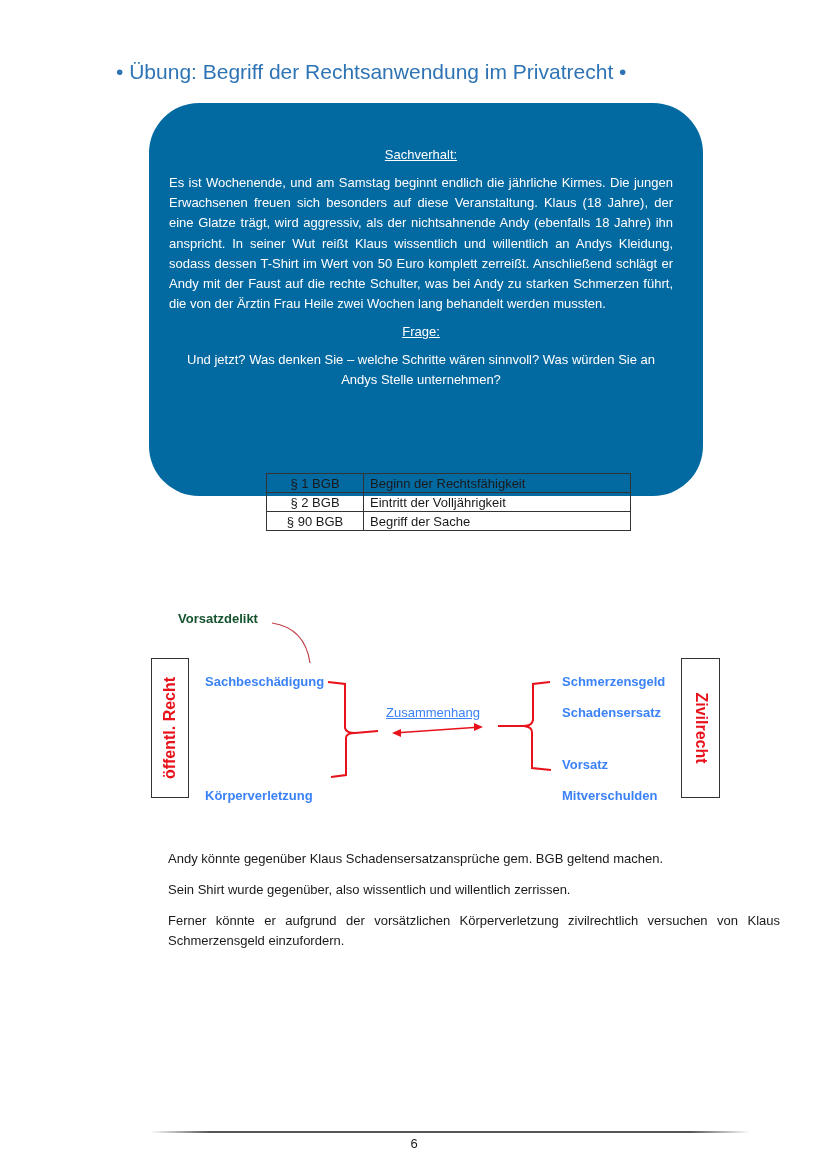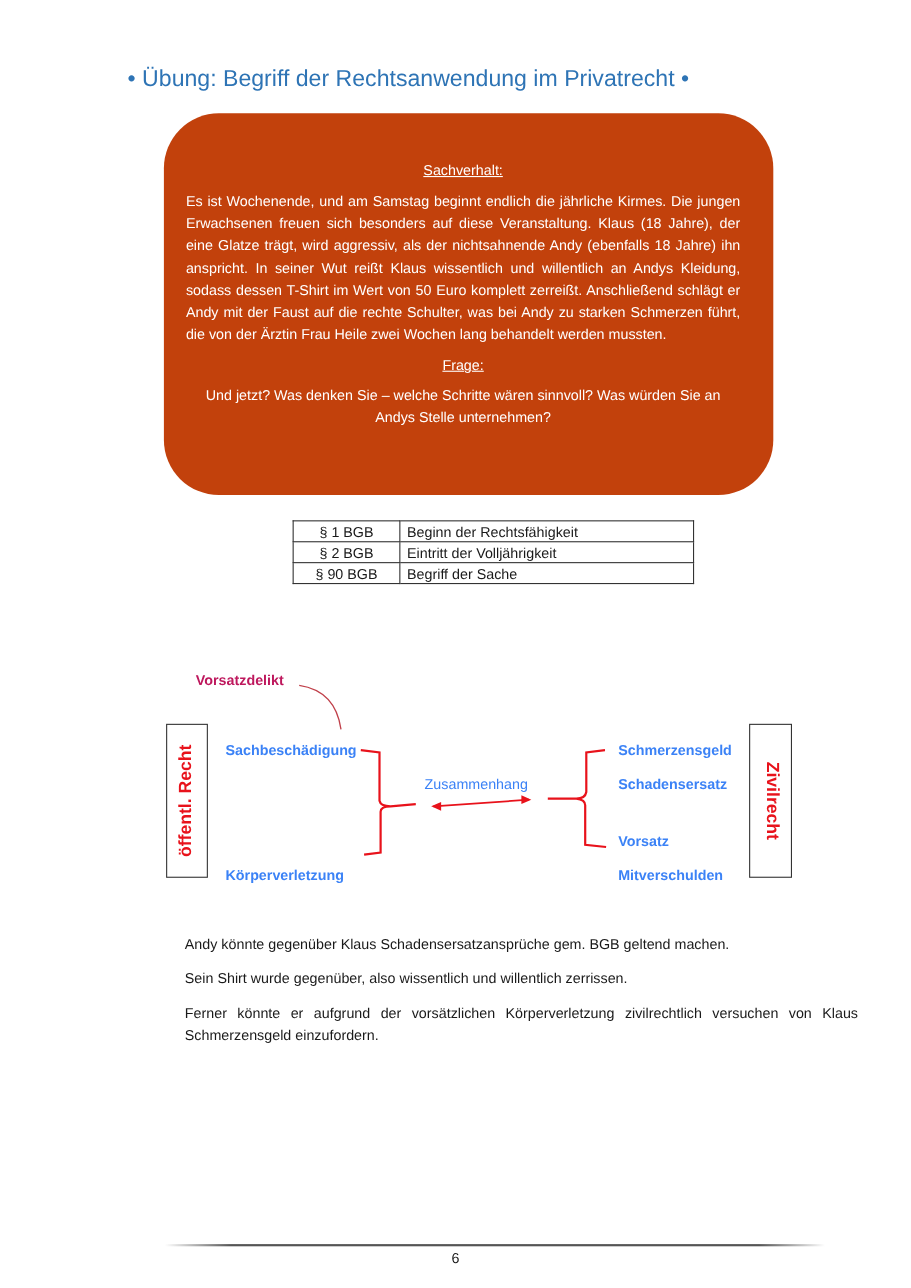--- a/index.html
+++ b/index.html
@@ -1,30 +1,30 @@
 <!DOCTYPE html>
 <html><head>
 <meta charset="utf-8">
 <style>
   html, body { margin: 0; padding: 0; background: #ffffff; }
   body { width: 828px; height: 1171px; position: relative; overflow: hidden;
          font-family: "Liberation Sans", sans-serif; color: #1a1a1a; }
   .title { position: absolute; left: 116px; top: 60px; font-size: 21px; color: #2e74b5; }
-  .box { position: absolute; left: 149px; top: 103px; width: 554px; height: 347px;
-         background: #c2410c; border-radius: 50px; color: #ffffff; box-sizing: border-box;
+  .box { position: absolute; left: 149px; top: 103px; width: 554px; height: 393px;
+         background: #0369a1; border-radius: 50px; color: #ffffff; box-sizing: border-box;
          padding: 42px 30px 0 20px; font-size: 13px; }
   .box .head { text-align: center; text-decoration: underline; margin-bottom: 8px; line-height: 20px; }
   .box .para { text-align: justify; line-height: 20.2px; margin: 0 0 8px 0; }
   .box .q { text-align: center; line-height: 20px; }
   table.law { position: absolute; left: 266px; top: 473px; border-collapse: collapse; font-size: 13px; }
   table.law td { border: 1px solid #333; padding: 0 6px; height: 18px; }
   table.law td.c1 { width: 84px; text-align: center; }
   table.law td.c2 { width: 254px; }
   .diagram-text { position: absolute; font-size: 13px; font-weight: bold; color: #3b82f6; }
-  .red { color: #be185d; }
+  .red { color: #14532d; }
   .vbox { position: absolute; border: 1.5px solid #333; box-sizing: border-box; }
   .vtext { position: absolute; left: 50%; top: 50%; font-size: 16px; font-weight: bold; color: #e8121b; white-space: nowrap; }
   svg.diag { position: absolute; left: 0; top: 0; }
   .para2 { position: absolute; left: 168px; width: 612px; font-size: 13px; line-height: 20px; text-align: justify; }
   .footer-line { position: absolute; left: 150px; top: 1131px; width: 600px; height: 2px;
                  background: linear-gradient(to right, #ffffff, #555 10%, #555 90%, #ffffff); }
   .page-num { position: absolute; left: 0; width: 828px; top: 1136px; text-align: center; font-size: 13px; }
 </style>
 </head>
 <body>
@@ -74,21 +74,21 @@
   <div class="vtext" style="transform: translate(-50%,-50%) rotate(-90deg);">öffentl. Recht</div>
 </div>
 
 <div class="vbox" style="left:681px; top:658px; width:39px; height:140px;">
   <div class="vtext" style="transform: translate(-50%,-50%) rotate(90deg);">Zivilrecht</div>
 </div>
 
 <div class="diagram-text" style="left:205px; top:674px;">Sachbeschädigung</div>
 <div class="diagram-text" style="left:205px; top:788px;">Körperverletzung</div>
 
-<div class="diagram-text" style="left:386px; top:705px; font-weight:normal;">Zusammenhang</div>
+<div class="diagram-text" style="left:386px; top:705px; font-weight:normal;text-decoration:underline;">Zusammenhang</div>
 
 <div class="diagram-text" style="left:562px; top:674px;">Schmerzensgeld</div>
 <div class="diagram-text" style="left:562px; top:705px;">Schadensersatz</div>
 <div class="diagram-text" style="left:562px; top:757px;">Vorsatz</div>
 <div class="diagram-text" style="left:562px; top:788px;">Mitverschulden</div>
 
 <div class="para2" style="top:849px;">Andy könnte gegenüber Klaus Schadensersatzansprüche gem. BGB geltend machen.</div>
 <div class="para2" style="top:880px;">Sein Shirt wurde gegenüber, also wissentlich und willentlich zerrissen.</div>
 <div class="para2" style="top:911px;">Ferner könnte er aufgrund der vorsätzlichen Körperverletzung zivilrechtlich versuchen von Klaus Schmerzensgeld einzufordern.</div>
 

